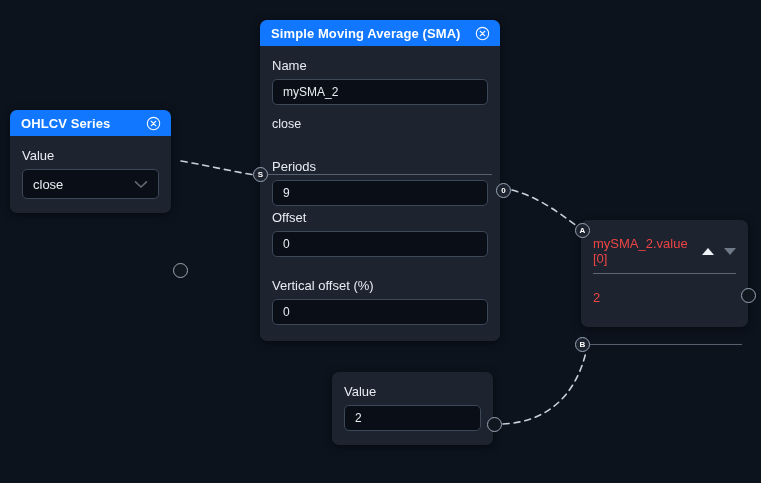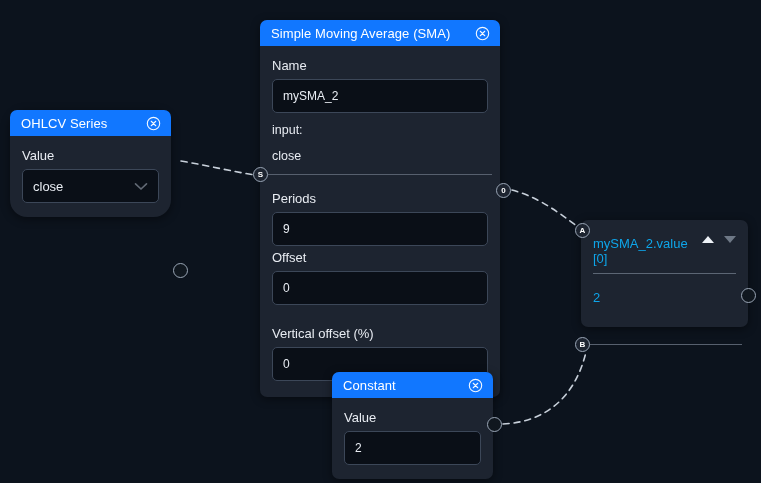--- a/index.html
+++ b/index.html
@@ -34,20 +34,21 @@
     overflow: visible;
   }
   .node-head {
     display: flex;
     align-items: center;
     justify-content: space-between;
     height: 26px;
     padding: 0 10px 0 11px;
     border-radius: 7px 7px 0 0;
     box-sizing: border-box;
+    font-weight: bold;
   }
   .node-head.blue { background: #1177ff; }
   .node-head.red  { background: #dd3c4d; }
   .node-title {
     color: #ffffff;
     font-size: 13px;
     letter-spacing: 0.1px;
     white-space: nowrap;
   }
   .close-icon {
@@ -66,21 +67,21 @@
     margin: 4px 0 6px 0;
   }
   .field-label.first { margin-top: 2px; }
   .input-box {
     background: #0a0f17;
     border: 1px solid #3c4758;
     border-radius: 5px;
     height: 26px;
     display: flex;
     align-items: center;
-    padding: 16px 10px;
+    padding: 4px 10px;
     color: #e9edf3;
     font-size: 12px;
     box-sizing: border-box;
   }
   .input-box.select {
     justify-content: space-between;
     height: 30px;
     font-size: 13px;
   }
   .chev {
@@ -116,24 +117,25 @@
     background: #10171f;
   }
   .sep-line {
     position: absolute;
     height: 1px;
     background: #57606e;
     z-index: 3;
   }
   
   .dv-row {
-    color: #0ea5e9;
+    color: #ef4444;
     font-size: 13px;
     padding: 0 0 7px 0;
     display: flex;
+    align-items: center;
     gap: 6px;
     border-bottom: 1px solid #5c6674;
     margin-bottom: 0;
   }
   .tri {
     width: 0;
     height: 0;
     display: inline-block;
   }
   .tri-up {
@@ -152,21 +154,21 @@
 <body>
 
 <div id="canvas">
 
   <svg id="wires" viewBox="0 0 761 483">
     <path d="M 181 161 C 210 166, 235 172, 255 175" fill="none" stroke="#c8d0da" stroke-width="1.6" stroke-dasharray="6 5" stroke-linecap="round"></path>
     <path d="M 512 190 C 535 196, 556 210, 578 227" fill="none" stroke="#c8d0da" stroke-width="1.6" stroke-dasharray="6 5" stroke-linecap="round"></path>
     <path d="M 503 424 C 545 422, 575 398, 586 352" fill="none" stroke="#c8d0da" stroke-width="1.6" stroke-dasharray="6 5" stroke-linecap="round"></path>
   </svg>
 
-  <div class="node" id="node-ohlcv" style="left:10px; top:110px; width:161px;border-radius:17px;">
+  <div class="node" id="node-ohlcv" style="left:10px; top:110px; width:161px;">
     <div class="node-head blue">
       <span class="node-title">OHLCV Series</span>
       <svg class="close-icon" viewBox="0 0 16 16">
         <circle cx="8" cy="8" r="6.6" fill="none" stroke="#ffffff" stroke-width="1.2"></circle>
         <path d="M5.6 5.6 L10.4 10.4 M10.4 5.6 L5.6 10.4" stroke="#ffffff" stroke-width="1.2" stroke-linecap="round"></path>
       </svg>
     </div>
     <div class="node-body">
       <div class="field-label first">Value</div>
       <div class="input-box select">
@@ -185,21 +187,20 @@
       <svg class="close-icon" viewBox="0 0 16 16">
         <circle cx="8" cy="8" r="6.6" fill="none" stroke="#ffffff" stroke-width="1.2"></circle>
         <path d="M5.6 5.6 L10.4 10.4 M10.4 5.6 L5.6 10.4" stroke="#ffffff" stroke-width="1.2" stroke-linecap="round"></path>
       </svg>
     </div>
     <div class="node-body" style="padding-bottom:16px;">
       <div class="field-label first">Name</div>
       <div class="input-box">
         <span>mySMA_2</span>
       </div>
-      <div class="plain-text">input:</div>
       <div class="plain-text" style="margin-top:12px;">close</div>
 
       <div style="height:24px;"></div>
 
       <div class="field-label">Periods</div>
       <div class="input-box">
         <span>9</span>
       </div>
 
       <div class="field-label" style="">Offset</div>
@@ -241,27 +242,20 @@
     <div class="port" style="left:-6px; top:3px;">
       <span>A</span>
     </div>
     <div class="port" style="left:-6px; top:117px;">
       <span>B</span>
     </div>
     <div class="port plug" style="left:160px; top:68px;"></div>
   </div>
 
   <div class="node" id="node-constant" style="left:332px; top:372px; width:161px;">
-    <div class="node-head blue">
-      <span class="node-title">Constant</span>
-      <svg class="close-icon" viewBox="0 0 16 16">
-        <circle cx="8" cy="8" r="6.6" fill="none" stroke="#ffffff" stroke-width="1.2"></circle>
-        <path d="M5.6 5.6 L10.4 10.4 M10.4 5.6 L5.6 10.4" stroke="#ffffff" stroke-width="1.2" stroke-linecap="round"></path>
-      </svg>
-    </div>
     <div class="node-body">
       <div class="field-label first">Value</div>
       <div class="input-box">
         <span>2</span>
       </div>
     </div>
     <div class="port plug" style="left:155px; top:45px;"></div>
   </div>
 
 </div>

